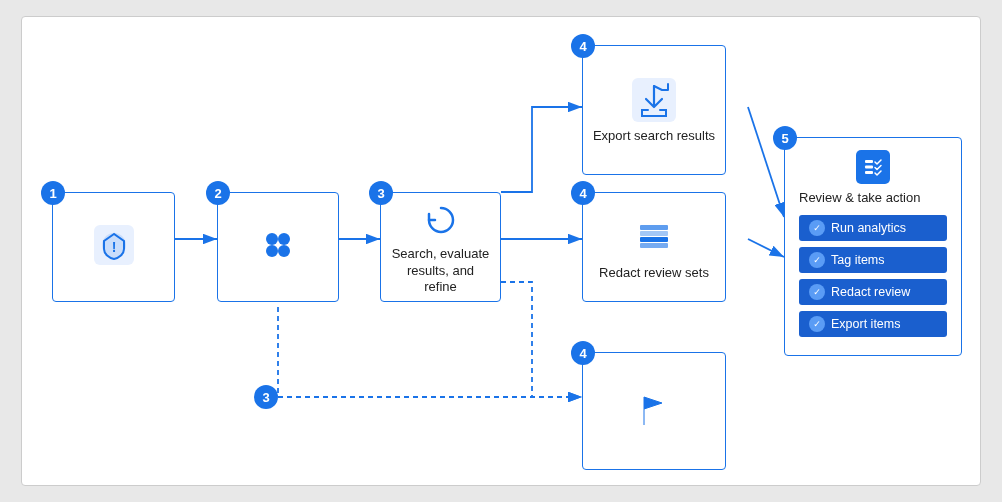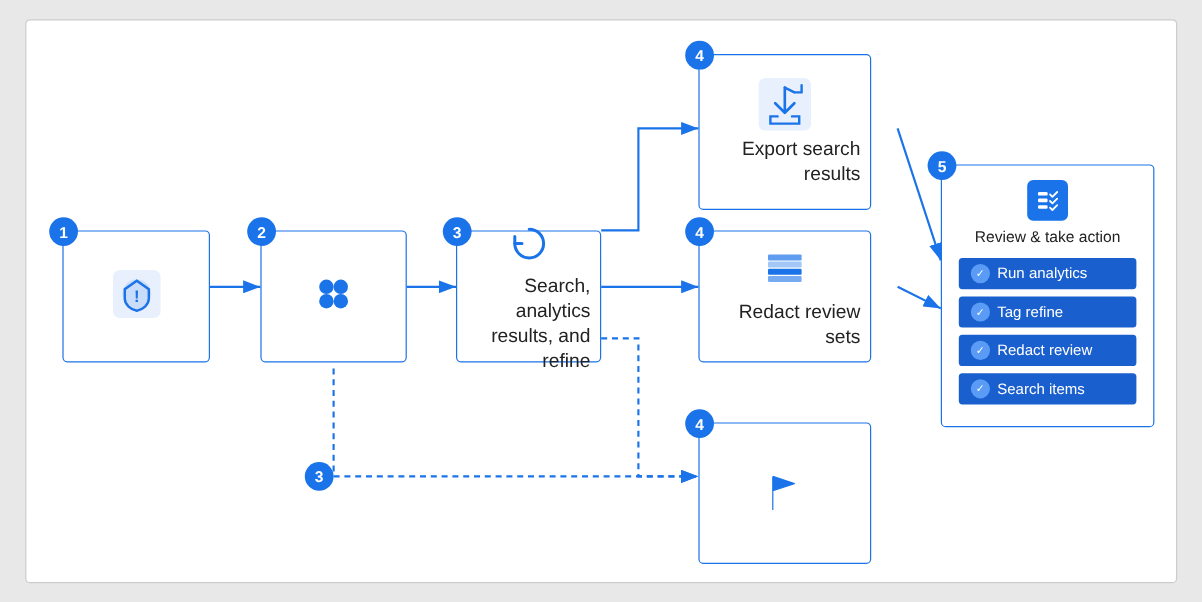--- a/index.html
+++ b/index.html
@@ -36,24 +36,23 @@
     }
     .step-box .icon-area {
       width: 44px;
       height: 44px;
       display: flex;
       align-items: center;
       justify-content: center;
       margin-bottom: 6px;
     }
     .step-box .label {
-      font-size: 16px;
+      font-size: 13px;
       color: #222;
       line-height: 1.3;
-      text-align: right;
     }
     .step-badge {
       position: absolute;
       width: 24px;
       height: 24px;
       background: #1a73e8;
       border-radius: 50%;
       color: white;
       font-size: 13px;
       font-weight: bold;
@@ -164,21 +163,21 @@
   </div>
 
   <div class="step-box" style="left:358px; top:175px; width:121px; height:110px;">
     <div class="step-badge" style="top:-12px; left:-12px;">3</div>
     <div class="icon-area">
       <svg width="40" height="40" viewBox="0 0 40 40" fill="none">
         <path d="M20 8 A12 12 0 1 1 8 20" stroke="#1a73e8" stroke-width="2.5" fill="none" stroke-linecap="round"></path>
         <polyline points="8,14 8,20 14,20" stroke="#1a73e8" stroke-width="2.5" fill="none" stroke-linecap="round" stroke-linejoin="round"></polyline>
       </svg>
     </div>
-    <div class="label">Search, analytics results, and refine</div>
+    <div class="label">Search, evaluate results, and refine</div>
   </div>
 
   <div class="step-box" style="left:560px; top:28px; width:144px; height:130px;">
     <div class="step-badge" style="top:-12px; left:-12px;">4</div>
     <div class="icon-area">
       <svg width="44" height="44" viewBox="0 0 44 44" fill="none">
         <rect width="44" height="44" rx="6" fill="#e8f0fe"></rect>
         <path d="M22 8 L22 28 M14 21 L22 29 L30 21" stroke="#1a73e8" stroke-width="2.2" fill="none" stroke-linecap="round" stroke-linejoin="round"></path>
         <path d="M16 32 L10 32 L10 38 L34 38 L34 32 L28 32" stroke="#1a73e8" stroke-width="2" fill="none" stroke-linecap="round"></path>
         <path d="M30 12 L36 12 L36 6 M30 12 L22 8" stroke="#1a73e8" stroke-width="2" fill="none" stroke-linecap="round" stroke-linejoin="round"></path>
@@ -219,34 +218,34 @@
         <svg width="20" height="20" viewBox="0 0 20 20" fill="none">
           <rect x="2" y="3" width="8" height="3" rx="1" fill="white"></rect>
           <rect x="2" y="8.5" width="8" height="3" rx="1" fill="white"></rect>
           <rect x="2" y="14" width="8" height="3" rx="1" fill="white"></rect>
           <polyline points="12,5 14,7 18,3" stroke="white" stroke-width="1.5" fill="none" stroke-linecap="round" stroke-linejoin="round"></polyline>
           <polyline points="12,10.5 14,12.5 18,8.5" stroke="white" stroke-width="1.5" fill="none" stroke-linecap="round" stroke-linejoin="round"></polyline>
           <polyline points="12,16 14,18 18,14" stroke="white" stroke-width="1.5" fill="none" stroke-linecap="round" stroke-linejoin="round"></polyline>
         </svg>
       </div>
     </div>
-    <div class="panel-title" style="text-align:center;font-size:13px;font-weight:500;margin-top:4px;margin-bottom:10px;">Review &amp; take action</div>
+    <div class="panel-title" style="font-size:13px;font-weight:500;margin-top:4px;margin-bottom:10px;">Review &amp; take action</div>
     <div>
       <div class="review-action-btn">
         <div class="check-circle">✓</div>
         <span>Run analytics</span>
       </div>
       <div class="review-action-btn">
         <div class="check-circle">✓</div>
-        <span>Tag refine</span>
+        <span>Tag items</span>
       </div>
       <div class="review-action-btn">
         <div class="check-circle">✓</div>
         <span>Redact review</span>
       </div>
       <div class="review-action-btn">
         <div class="check-circle">✓</div>
-        <span>Search items</span>
+        <span>Export items</span>
       </div>
     </div>
   </div>
 
 </div>
 
 </body></html>

